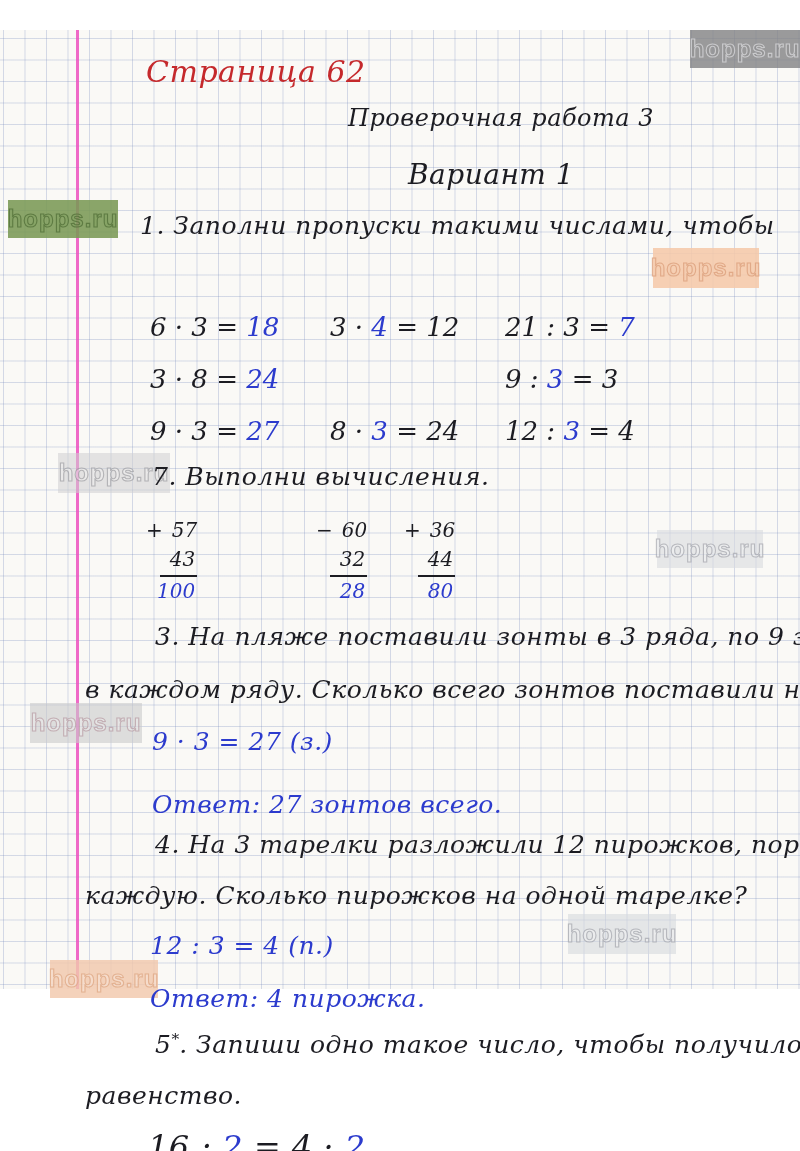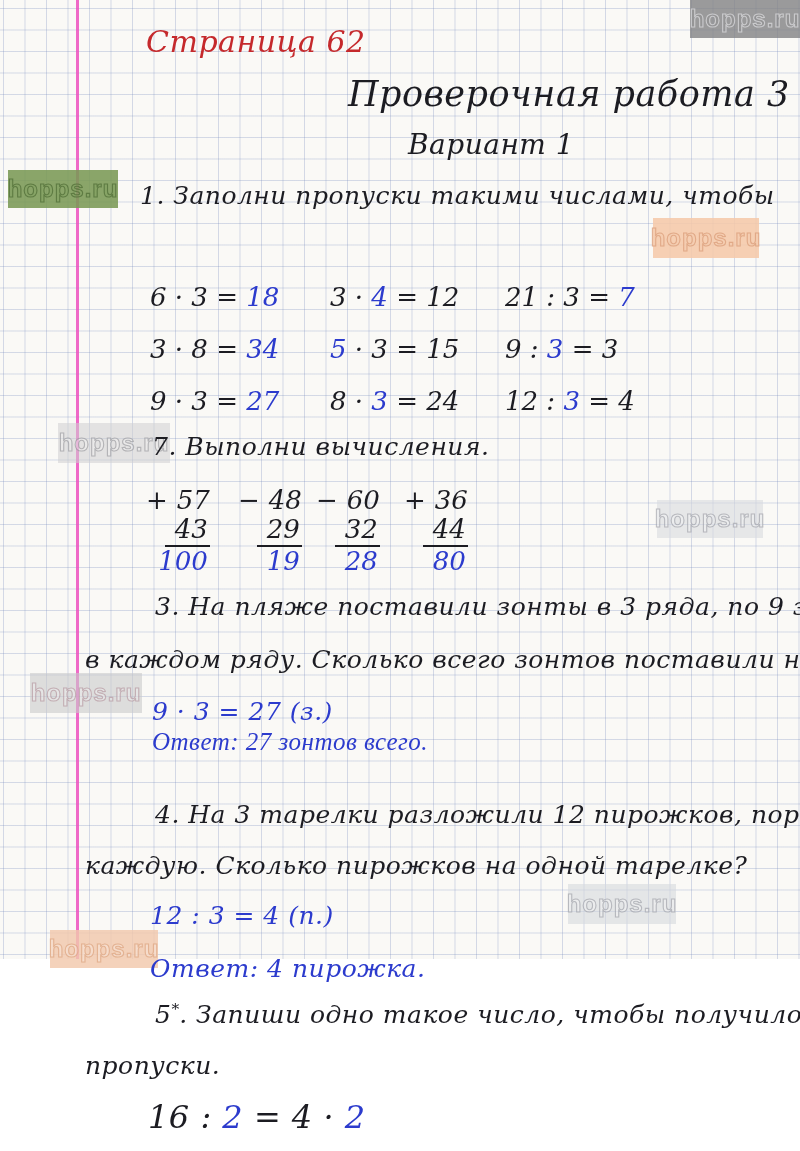--- a/index.html
+++ b/index.html
@@ -12,20 +12,21 @@
     position:relative;width:800px;height:959px;
     background-color:var(--paper);
     background-image:
       linear-gradient(to right, var(--grid) 1px, transparent 1px),
       linear-gradient(to bottom, var(--grid) 1px, transparent 1px);
     background-size:21.5px 21.5px;
     background-position:3px 8px;
     font-family:"DejaVu Serif", serif;
     font-style:italic;
     color:var(--ink);
+    margin-top:30px;
   }
   .margin-line{position:absolute;left:76px;top:0;bottom:0;width:2.5px;
     background:var(--margin);opacity:.85;z-index:0;}
   
   .wm{position:absolute;z-index:1;display:flex;align-items:center;justify-content:center;
     font-family:"Liberation Sans", sans-serif;font-style:normal;font-weight:bold;
     font-size:24px;letter-spacing:1px;color:rgba(255,255,255,.25);
     -webkit-text-stroke:1.1px rgba(110,110,115,.65);}
   .wm-1{left:690px;top:0;width:110px;height:38px;background:rgba(130,130,132,.80);
     -webkit-text-stroke:1.1px rgba(215,215,218,.8);color:rgba(130,130,132,.2);}
@@ -41,40 +42,40 @@
     -webkit-text-stroke:1.1px rgba(175,140,150,.6);}
   .wm-7{left:568px;top:884px;width:108px;height:40px;background:rgba(214,216,222,.60);
     -webkit-text-stroke:1.1px rgba(150,152,160,.6);}
   .wm-8{left:50px;top:930px;width:108px;height:38px;background:rgba(242,200,172,.82);
     -webkit-text-stroke:1.1px rgba(222,165,130,.75);}
   
   .line{position:absolute;z-index:2;white-space:nowrap;font-size:25px;letter-spacing:.5px;}
   .red{color:var(--ink-red);}
   .ink-blue{color:var(--ink-blue);}
   .t-page{left:146px;top:24px;font-size:30px;}
-  .t-work{left:348px;top:74px;font-size:35px;}
+  .t-work{left:348px;top:74px;font-size:24px;}
   .t-variant{left:408px;top:128px;font-size:28px;}
   .t1l1{left:140px;top:181px;}
   .t1l2{left:103px;top:235px;}
   .eq-row{position:absolute;z-index:2;left:0;width:800px;height:32px;font-size:26px;}
   .r1{top:282px;}.r2{top:334px;}.r3{top:386px;}
   .eq{position:absolute;white-space:nowrap;}
   .c1{left:150px;}.c2{left:330px;}.c3{left:505px;}
   .t2h{left:152px;top:432px;}
   .calc{position:absolute;z-index:2;top:486px;display:flex;flex-direction:column;
-    align-items:flex-end;font-size:26px;line-height:29px;}
+    align-items:flex-end;font-size:20px;line-height:29px;}
   .calc-1{left:146px;}.calc-2{left:238px;}.calc-3{left:316px;}.calc-4{left:404px;}
   .calc .num{display:inline-block;min-width:2ch;text-align:right;}
   .calc .op{margin-right:9px;}
   .crow.mid{border-bottom:2.5px solid var(--ink);padding:0 2px 1px 10px;}
   .crow.res{color:var(--ink-blue);padding-right:2px;}
   .t3l1{left:155px;top:592px;}
   .t3l2{left:85px;top:645px;}
   .t3sol{left:152px;top:697px;}
-  .t3ans{left:152px;top:728px;font-family:Liberation Serif, serif;}
+  .t3ans{left:152px;top:760px;}
   .t4l1{left:155px;top:800px;}
   .t4l2{left:85px;top:851px;}
   .t4sol{left:150px;top:901px;}
   .t4ans{left:150px;top:954px;}
   .t5l1{left:155px;top:1000px;}
   .t5l2{left:85px;top:1051px;}
   .t5eq{left:148px;top:1098px;font-size:32px;}
   .t5l1 sup{font-size:62%;letter-spacing:0;}
 </style>
 </head>
@@ -97,41 +98,35 @@
   <div class="line t-variant">Вариант 1</div>
 
   <div class="line t1l1">1. Заполни пропуски такими числами, чтобы</div>
 
   <div class="eq-row r1">
     <span class="eq c1"><span>6 · 3 = </span><span class="ink-blue">18</span></span>
     <span class="eq c2"><span>3 · </span><span class="ink-blue">4</span><span> = 12</span></span>
     <span class="eq c3"><span>21 : 3 = </span><span class="ink-blue">7</span></span>
   </div>
   <div class="eq-row r2">
-    <span class="eq c1"><span>3 · 8 = </span><span class="ink-blue">34</span></span>
-    <span class="eq c2"><span class="ink-blue">5</span><span> · 3 = 15</span></span>
+    <span class="eq c1"><span>3 · 8 = </span><span class="ink-blue">24</span></span>
     <span class="eq c3"><span>9 : </span><span class="ink-blue">3</span><span> = 3</span></span>
   </div>
   <div class="eq-row r3">
     <span class="eq c1"><span>9 · 3 = </span><span class="ink-blue">27</span></span>
     <span class="eq c2"><span>8 · </span><span class="ink-blue">3</span><span> = 24</span></span>
     <span class="eq c3"><span>12 : </span><span class="ink-blue">3</span><span> = 4</span></span>
   </div>
 
   <div class="line t2h">7. Выполни вычисления.</div>
 
   <div class="calc calc-1">
     <div class="crow top"><span class="op">+</span><span class="num">57</span></div>
     <div class="crow mid"><span class="num">43</span></div>
     <div class="crow res"><span class="num">100</span></div>
-  </div>
-  <div class="calc calc-2">
-    <div class="crow top"><span class="op">−</span><span class="num">48</span></div>
-    <div class="crow mid"><span class="num">29</span></div>
-    <div class="crow res"><span class="num">19</span></div>
   </div>
   <div class="calc calc-3">
     <div class="crow top"><span class="op">−</span><span class="num">60</span></div>
     <div class="crow mid"><span class="num">32</span></div>
     <div class="crow res"><span class="num">28</span></div>
   </div>
   <div class="calc calc-4">
     <div class="crow top"><span class="op">+</span><span class="num">36</span></div>
     <div class="crow mid"><span class="num">44</span></div>
     <div class="crow res"><span class="num">80</span></div>
@@ -141,15 +136,15 @@
   <div class="line t3l2">в каждом ряду. Сколько всего зонтов поставили на пляже?</div>
   <div class="line ink-blue t3sol">9 · 3 = 27 (з.)</div>
   <div class="line ink-blue t3ans">Ответ: 27 зонтов всего.</div>
 
   <div class="line t4l1">4. На 3 тарелки разложили 12 пирожков, поровну на</div>
   <div class="line t4l2">каждую. Сколько пирожков на одной тарелке?</div>
   <div class="line ink-blue t4sol">12 : 3 = 4 (п.)</div>
   <div class="line ink-blue t4ans">Ответ: 4 пирожка.</div>
 
   <div class="line t5l1"><span>5</span><sup>*</sup><span>. Запиши одно такое число, чтобы получилось верное</span></div>
-  <div class="line t5l2">пропуски.</div>
+  <div class="line t5l2">равенство.</div>
   <div class="line t5eq"><span>16 : </span><span class="ink-blue">2</span><span> = 4 · </span><span class="ink-blue">2</span></div>
 </div>
 
 </body></html>

